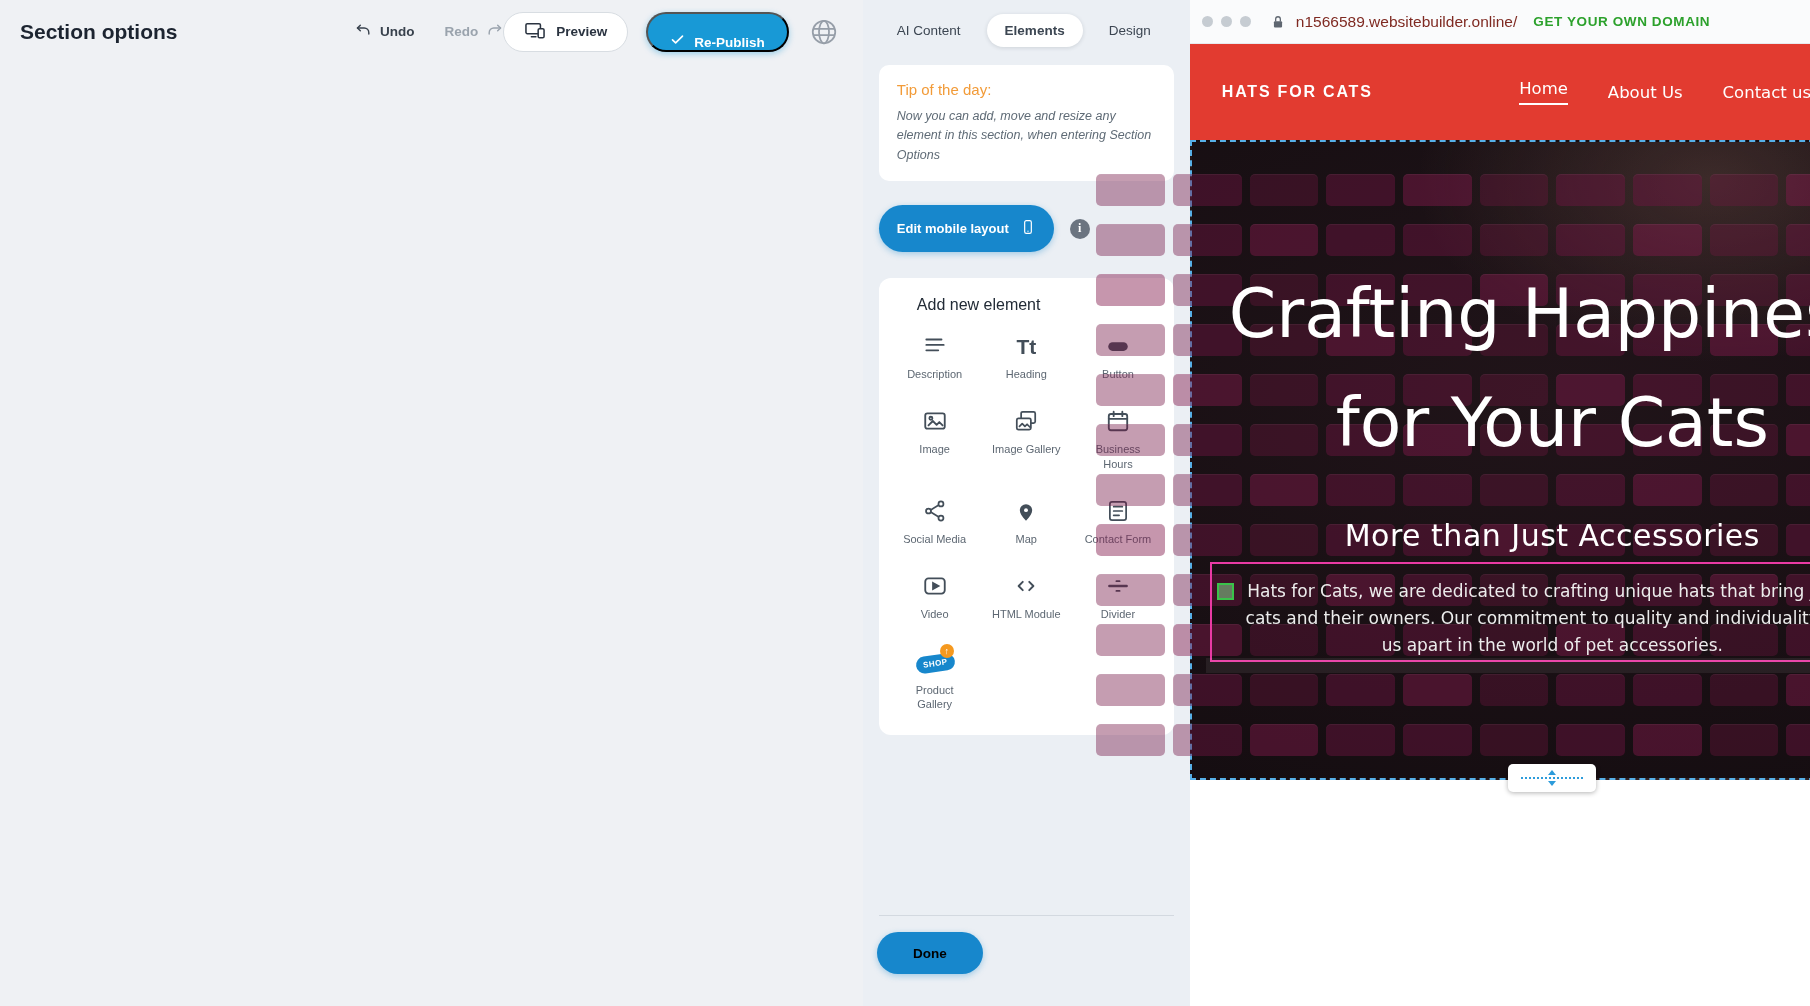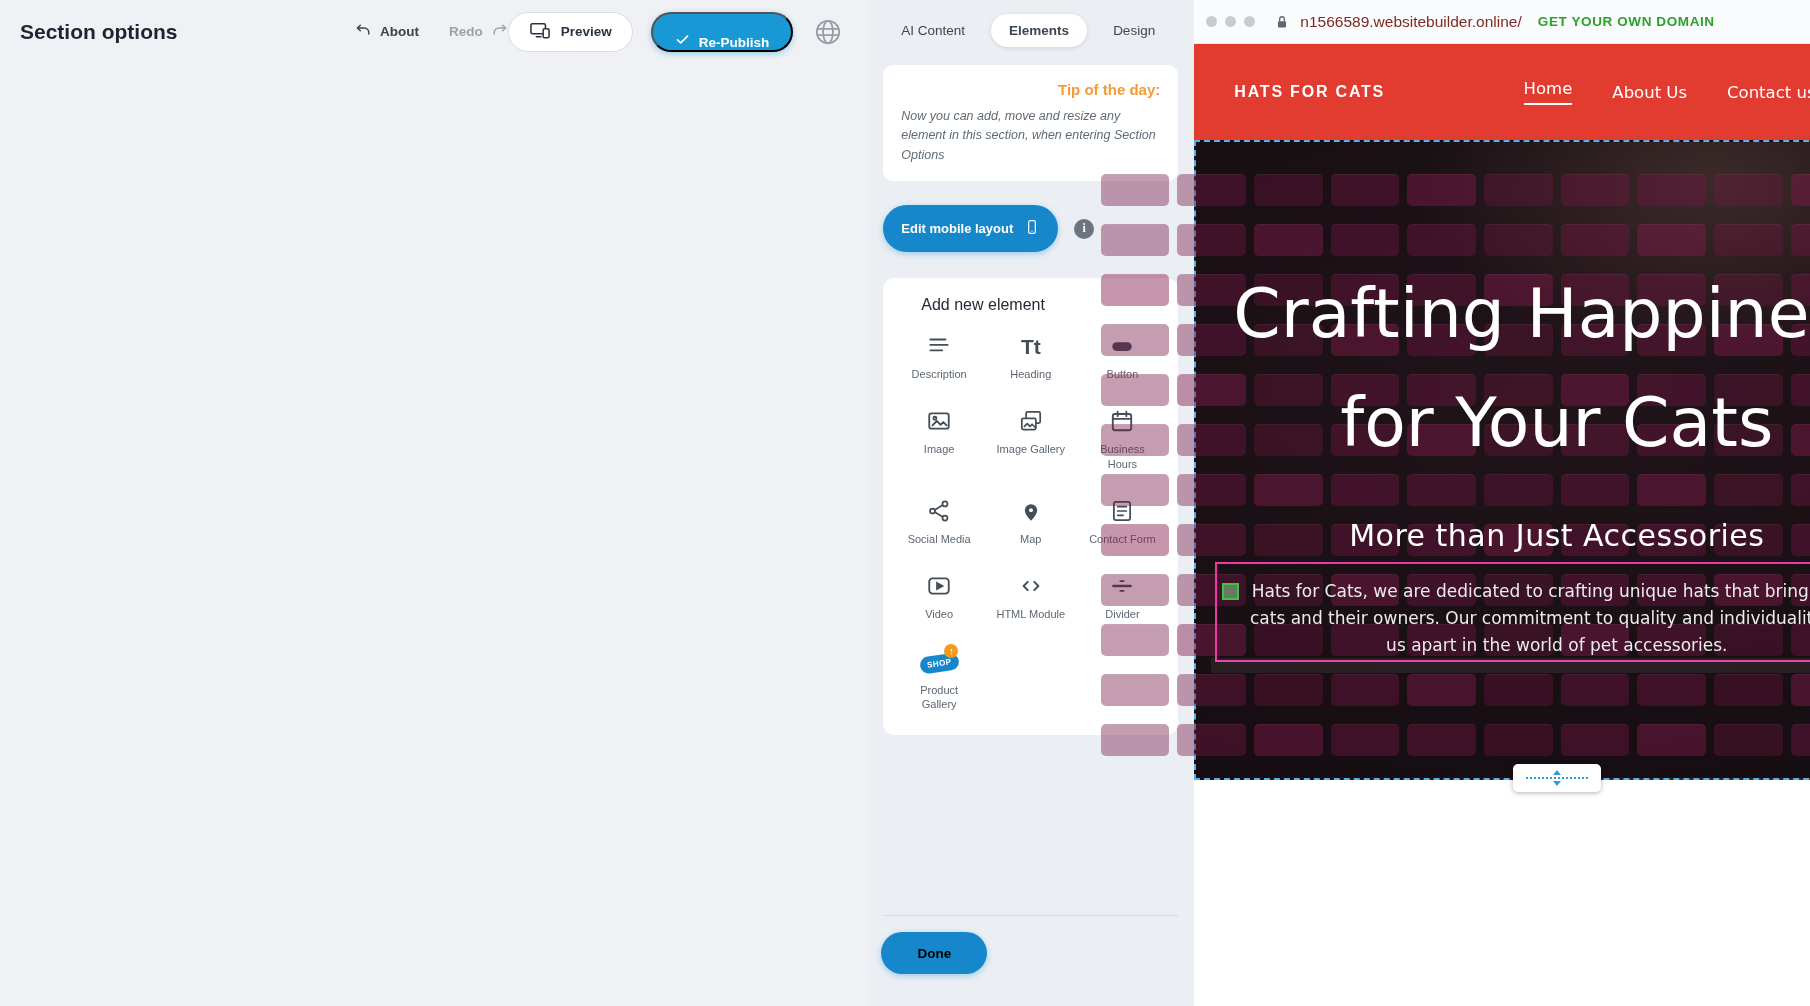--- a/index.html
+++ b/index.html
@@ -20,21 +20,21 @@
 
   .content { flex:1; display:flex; min-height:0; }
 
   
   .sidebar { width:327px; flex:0 0 327px; background:#ebeff4; display:flex; flex-direction:column; }
   .tabs { display:flex; align-items:center; gap:8px; margin:14px 0 0 16px; }
   .tab { padding:9px 18px; font-size:13.5px; color:#3c4652; border-radius:19px; cursor:pointer; white-space:nowrap; }
   .tab.active { background:#fff; font-weight:bold; box-shadow:0 1px 4px rgba(30,40,60,.14); }
 
   .tip-card { margin:18px 16px 0; background:#fff; border-radius:10px; padding:16px 18px; }
-  .tip-title { color:#f29b38; font-size:15px; font-weight:bold; margin-bottom:9px;text-align:right; }
+  .tip-title { color:#f29b38; font-size:15px; font-weight:normal; margin-bottom:9px; }
   .tip-body { font-size:12.5px; color:#5f6b76; line-height:1.55;font-style:italic; }
 
   .edit-row { margin:24px 16px 0; display:flex; align-items:center; gap:16px; }
   .edit-mobile { display:flex; align-items:center; gap:11px; background:#1787cc; color:#fff; border-radius:26px; padding:13px 18px; font-size:13px; font-weight:bold; cursor:pointer; box-shadow:0 2px 6px rgba(23,135,204,.35); }
   .info-icon { width:20px; height:20px; border-radius:50%; background:#6b7480; color:#fff; font-size:12px; font-weight:bold; display:flex; align-items:center; justify-content:center; font-family:"Liberation Serif", serif; cursor:pointer; }
 
   .add-card { margin:26px 16px 0; background:#fff; border-radius:12px; padding:18px 10px 24px; }
   .add-heading { font-size:16px; color:#222b36; margin:0 0 18px 28px; font-weight:normal; }
   .el-grid { display:grid; grid-template-columns:repeat(3,1fr); row-gap:26px; }
   .el-item { display:flex; flex-direction:column; align-items:center; gap:7px; text-align:center; cursor:pointer; }
@@ -54,21 +54,21 @@
   .browser-bar { height:44px; background:#fafbfc; border-bottom:1px solid #e7eaee; display:flex; align-items:center; padding-left:12px; flex:0 0 auto; }
   .win-dots { display:flex; gap:8px; }
   .win-dot { width:11px; height:11px; border-radius:50%; background:#c6ccd2; }
   .lock-icon { margin-left:20px; display:flex; }
   .url-text { margin-left:11px; font-size:15.5px; color:#7f2a22; }
   .domain-cta { margin-left:16px; font-size:13.5px; font-weight:bold; color:#2ca12c; letter-spacing:.6px; cursor:pointer; }
 
   
   .site { flex:1; display:flex; flex-direction:column; min-height:0; }
   .site-header { height:96px; background:#e23b30; display:flex; align-items:center; flex:0 0 auto; }
-  .site-logo { padding-left:40px; color:#fff; font-size:16px; font-weight:bold; letter-spacing:1.8px; cursor:pointer; }
+  .site-logo { padding-left:32px; color:#fff; font-size:16px; font-weight:bold; letter-spacing:1.8px; cursor:pointer; }
   .site-nav { margin-left:auto; display:flex; align-items:center; gap:40px; padding-right:48px; }
   .nav-item { color:#fff; font-size:16.5px; cursor:pointer; font-family:"DejaVu Sans", sans-serif; }
   .nav-item.active { padding-bottom:5px; border-bottom:2px solid #fff; }
 
   .hero { position:relative; height:640px; flex:0 0 auto;
     background:
       radial-gradient(420px 260px at 72% 6%, rgba(150,110,95,.28), transparent 70%),
       radial-gradient(1200px 700px at 50% 40%, #201419, #0e090c);
     border:2px dashed #57b0e8; }
   .hero-tiles { position:absolute; left:50%; top:32px; transform:translateX(-50%); width:912px;
@@ -114,21 +114,21 @@
   <header class="topbar">
     <div class="topbar-title">Section options</div>
     <div class="undo-redo">
       <div class="ur-btn">
         <span>
           <svg width="17" height="17" viewBox="0 0 24 24" fill="none" stroke="#39424d" stroke-width="2" stroke-linecap="round" stroke-linejoin="round">
               <path d="M7.5 4.5L3.5 8.5l4 4"></path>
               <path d="M3.5 8.5H13a6.5 6.5 0 0 1 6.5 6.5V17"></path>
             </svg>
         </span>
-        <span>About</span>
+        <span>Undo</span>
       </div>
       <div class="ur-btn disabled">
         <span>Redo</span>
         <span>
           <svg width="17" height="17" viewBox="0 0 24 24" fill="none" stroke="#9aa3ad" stroke-width="2" stroke-linecap="round" stroke-linejoin="round">
               <path d="M16.5 4.5l4 4-4 4"></path>
               <path d="M20.5 8.5H11a6.5 6.5 0 0 0-6.5 6.5V17"></path>
             </svg>
         </span>
       </div>

